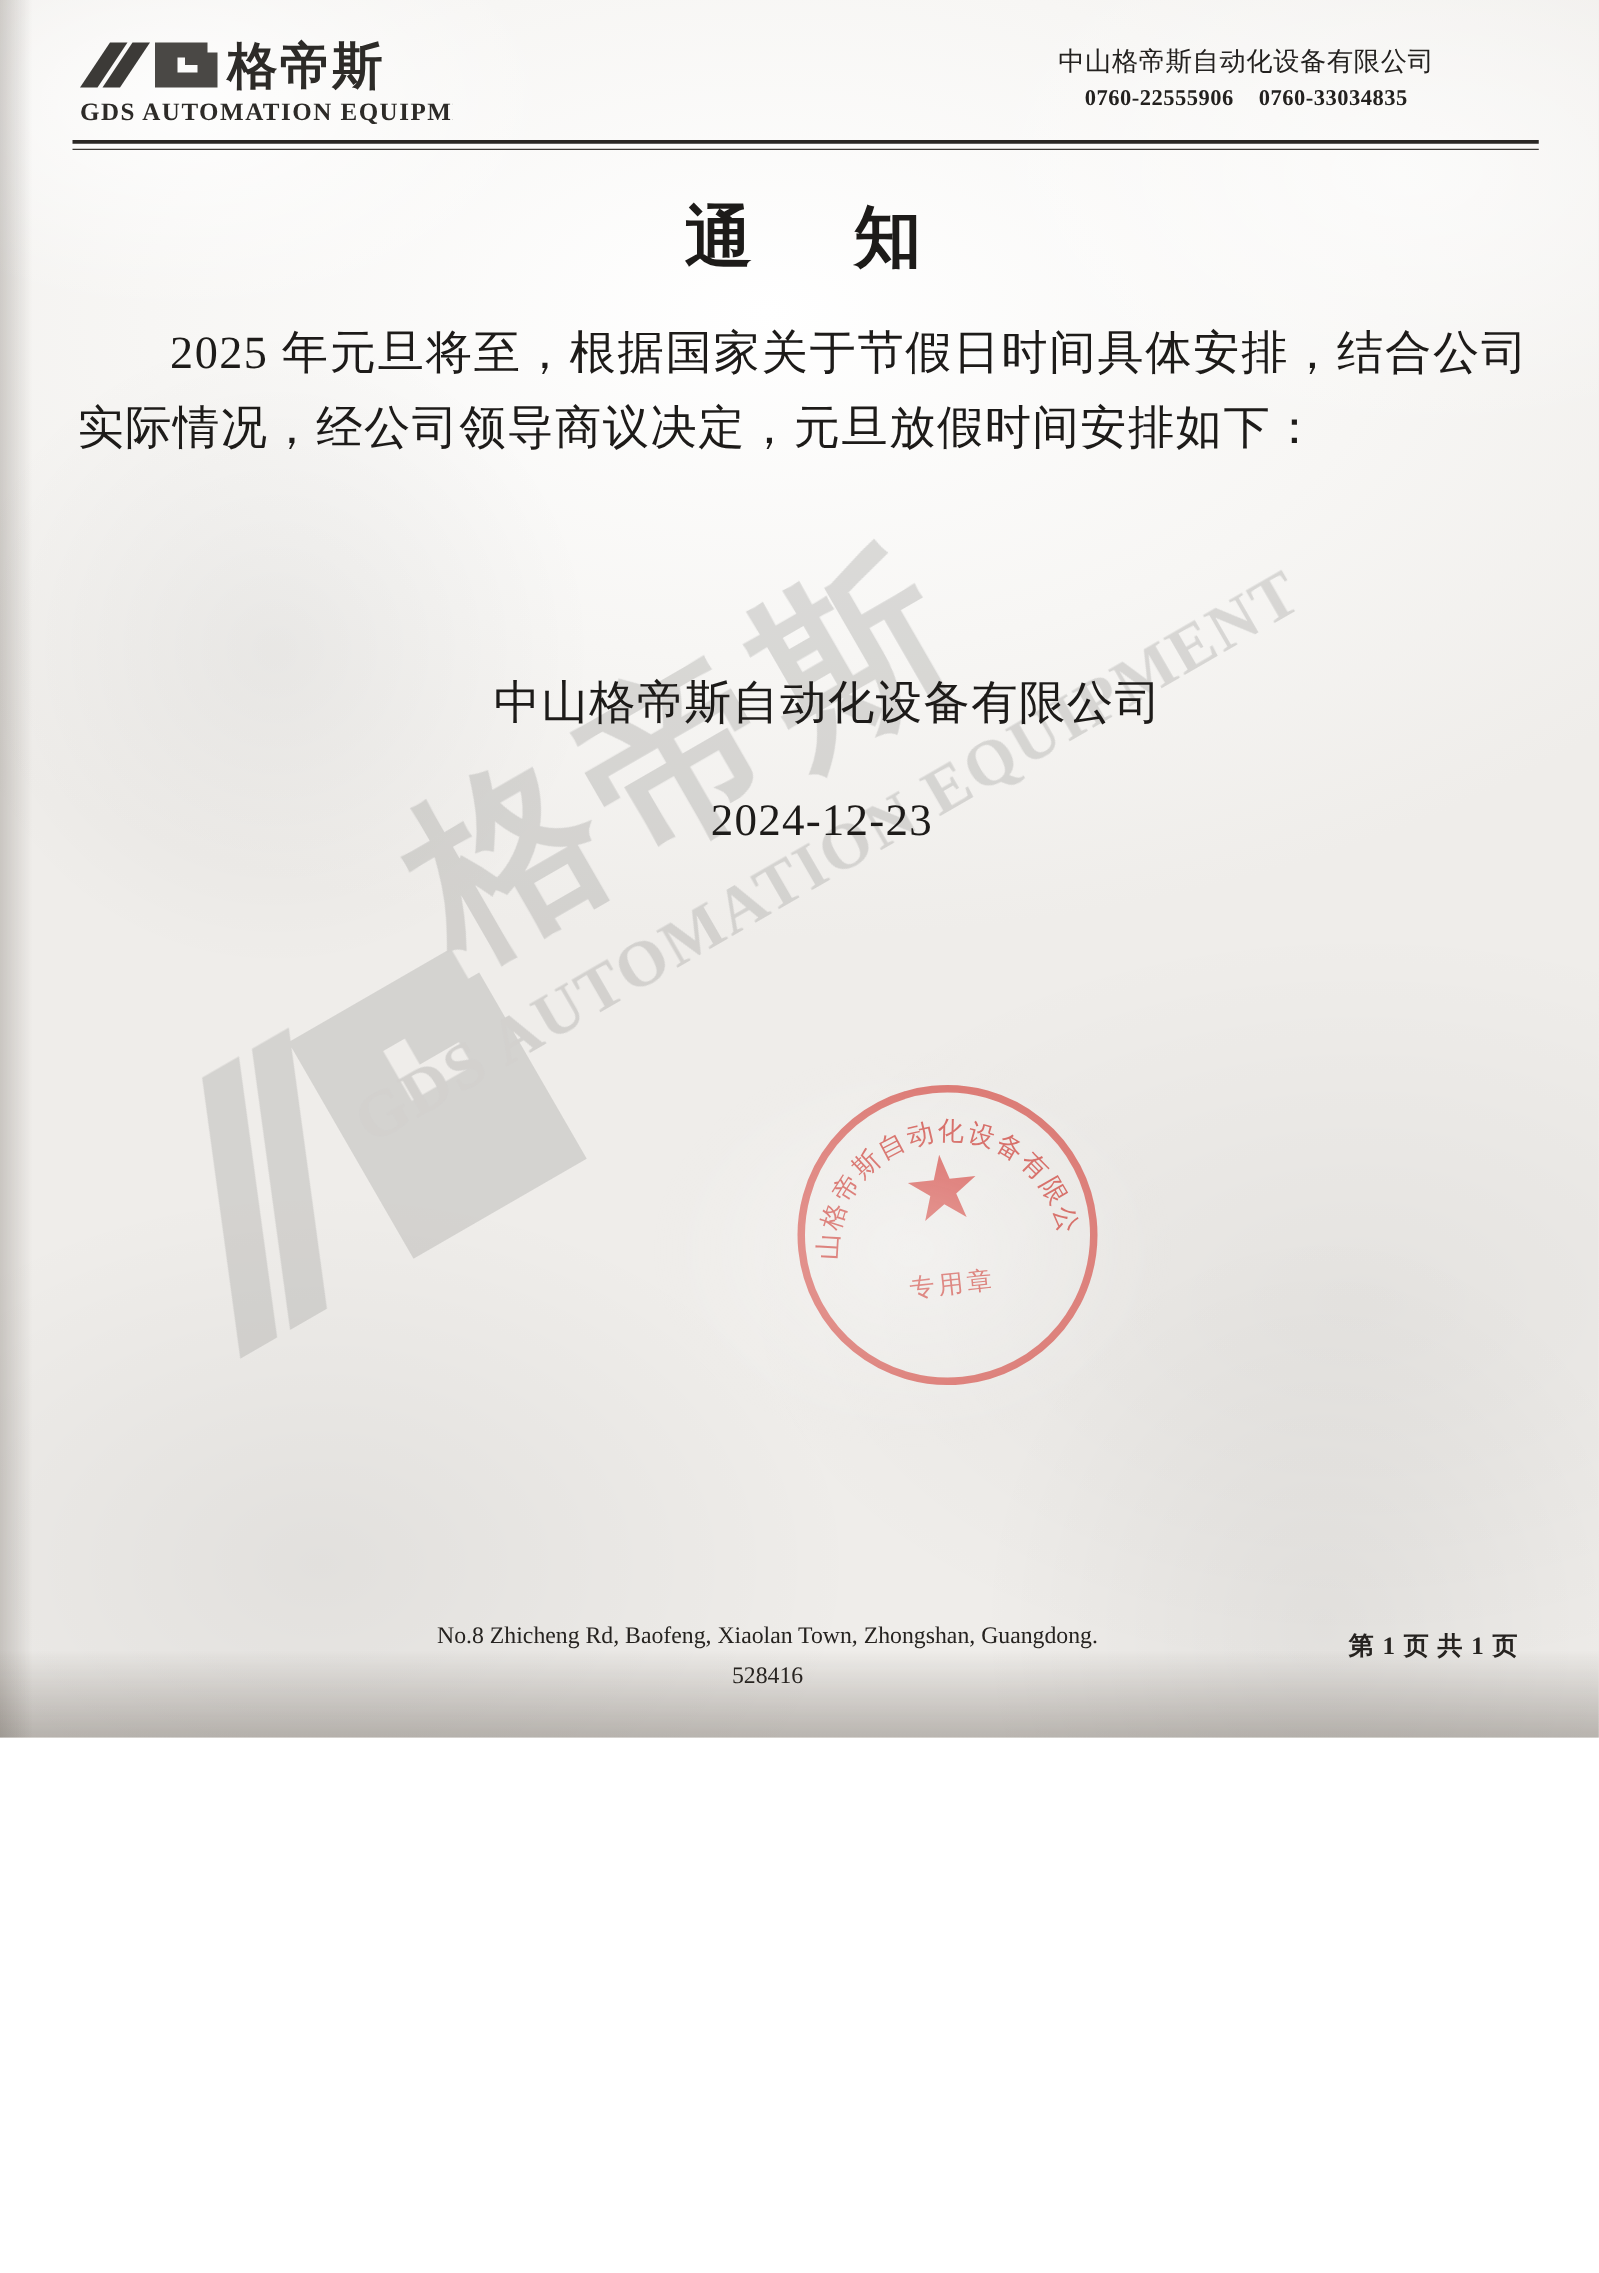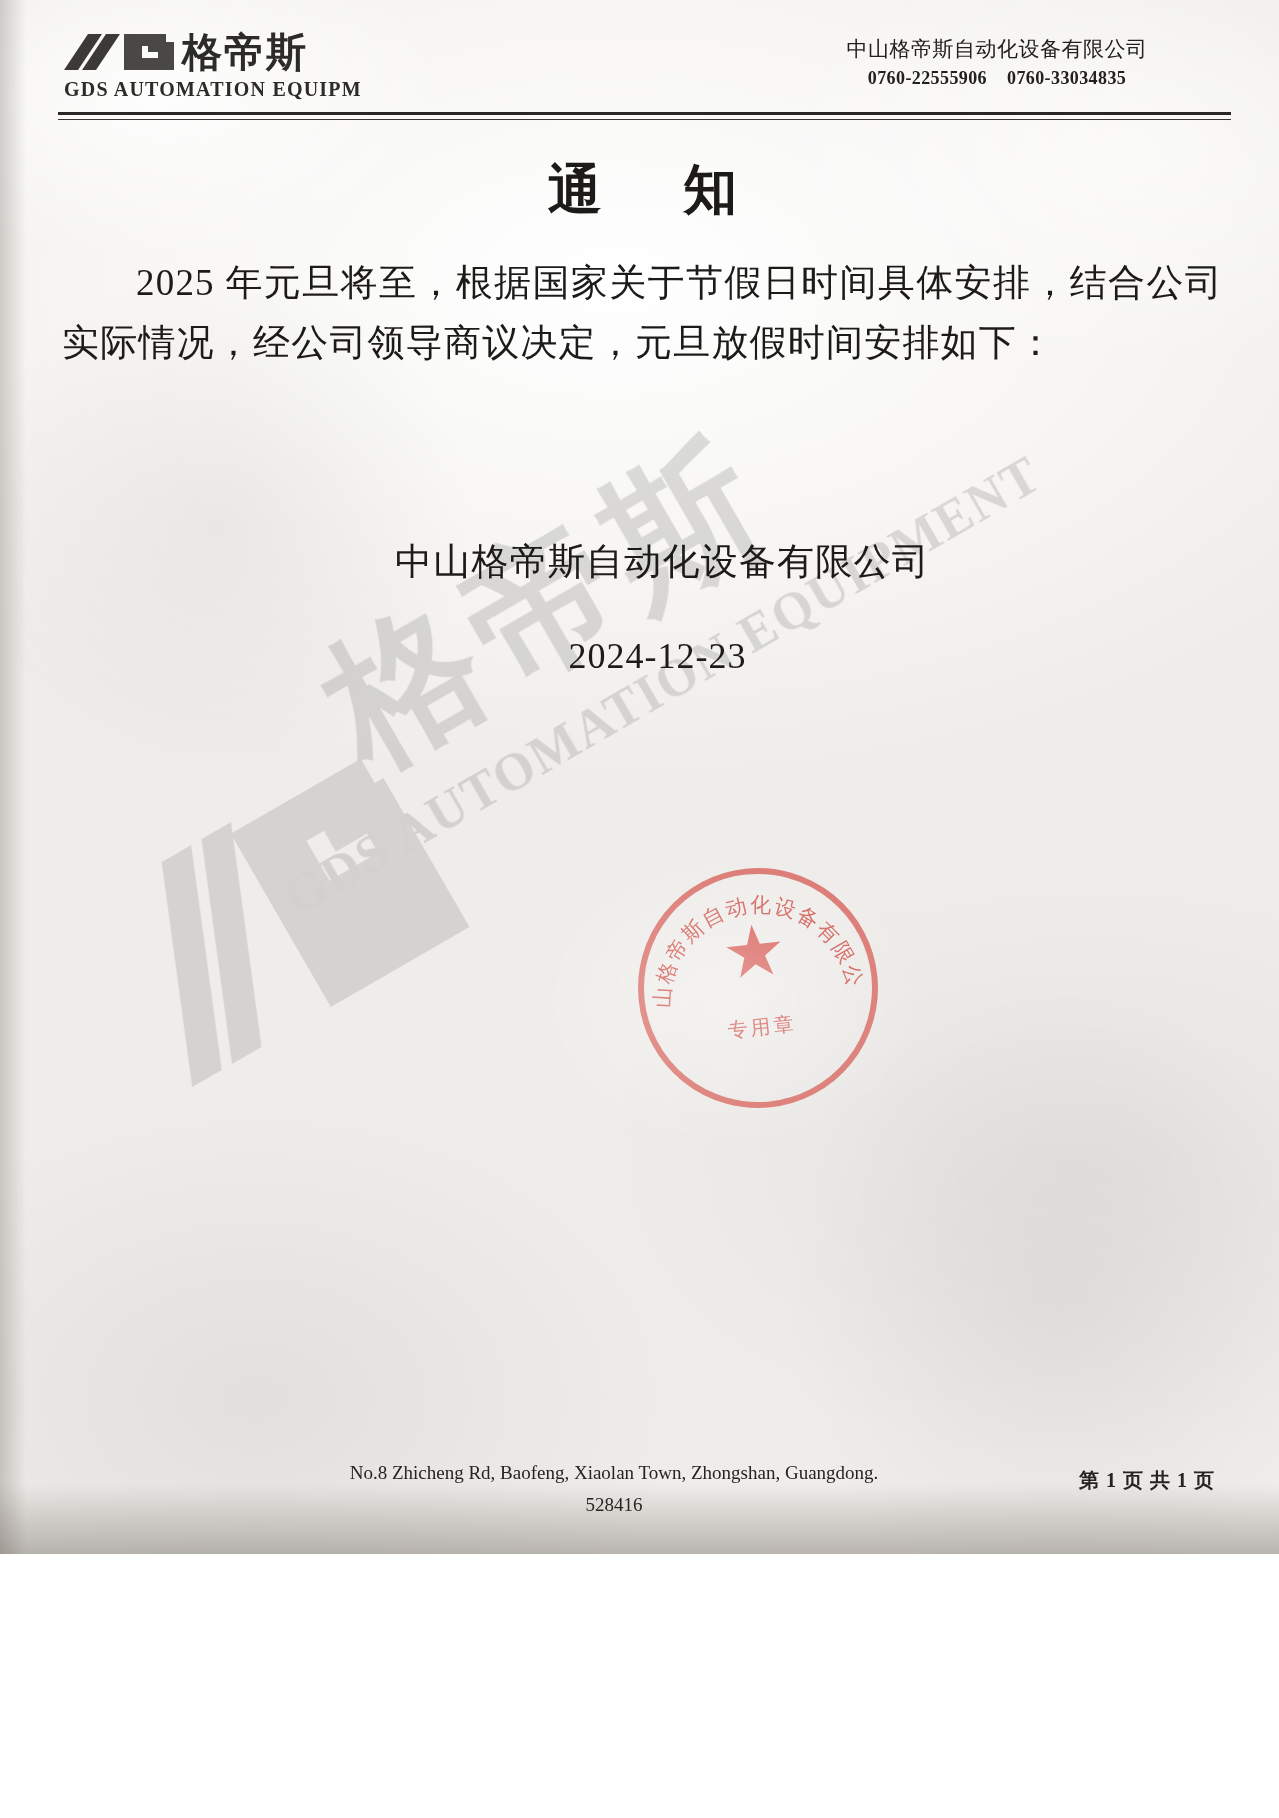--- a/index.html
+++ b/index.html
@@ -11,21 +11,21 @@
     width: 1279px;
     height: 1818px;
     overflow: hidden;
     font-family: "Liberation Serif", "DejaVu Serif", serif;
   }
 
   
   .scan {
     position: relative;
     width: 1279px;
-    height: 1554px;
+    height: 1390px;
     background:
       radial-gradient(ellipse 900px 500px at 48% 18%, #ffffff 0%, #f7f6f4 55%, #efedea 100%),
       linear-gradient(150deg, #f3f2f0 0%, #eceae7 40%, #e9e7e3 70%, #e4e2dd 100%);
     overflow: hidden;
   }
   
   .shade {
     position: absolute;
     pointer-events: none;
   }

